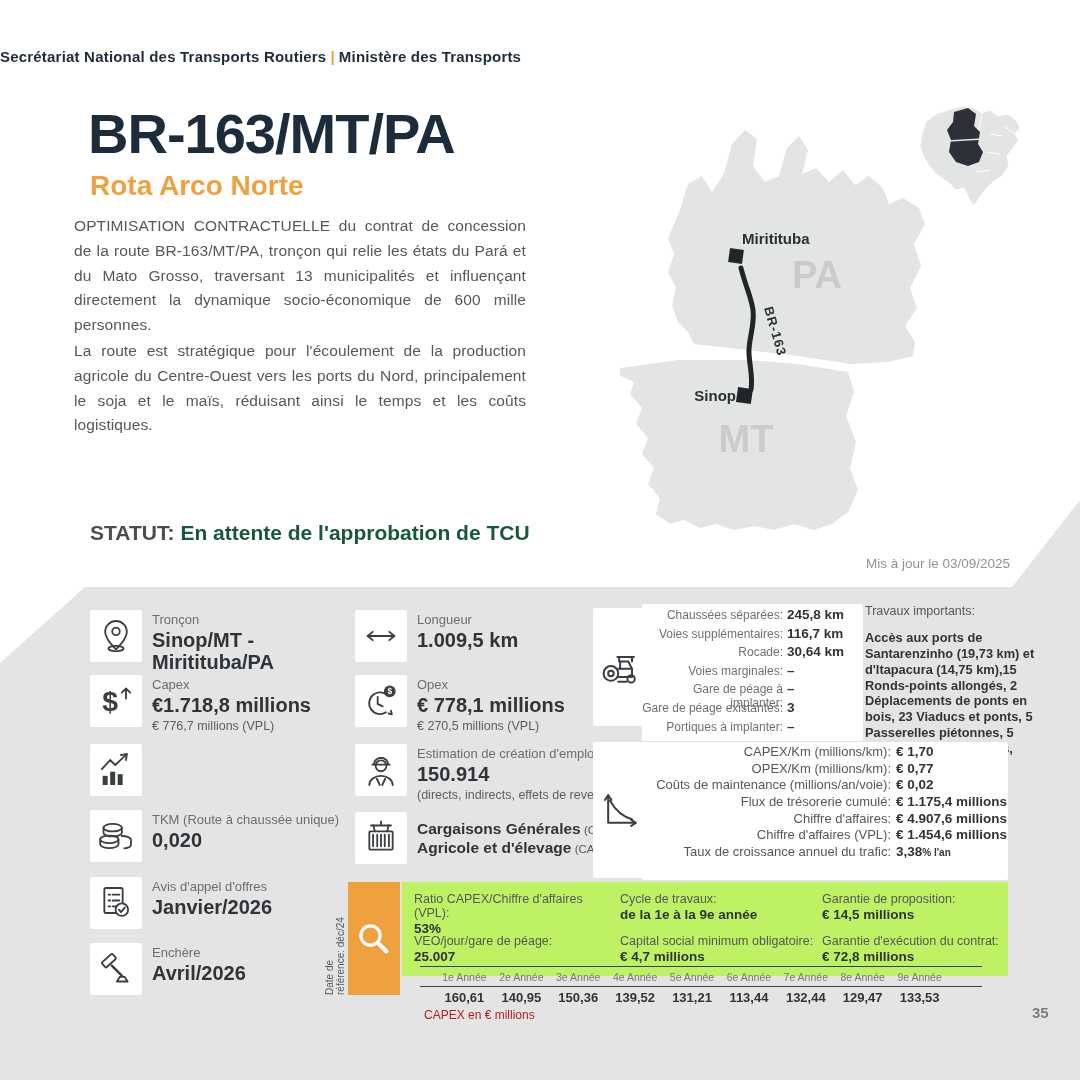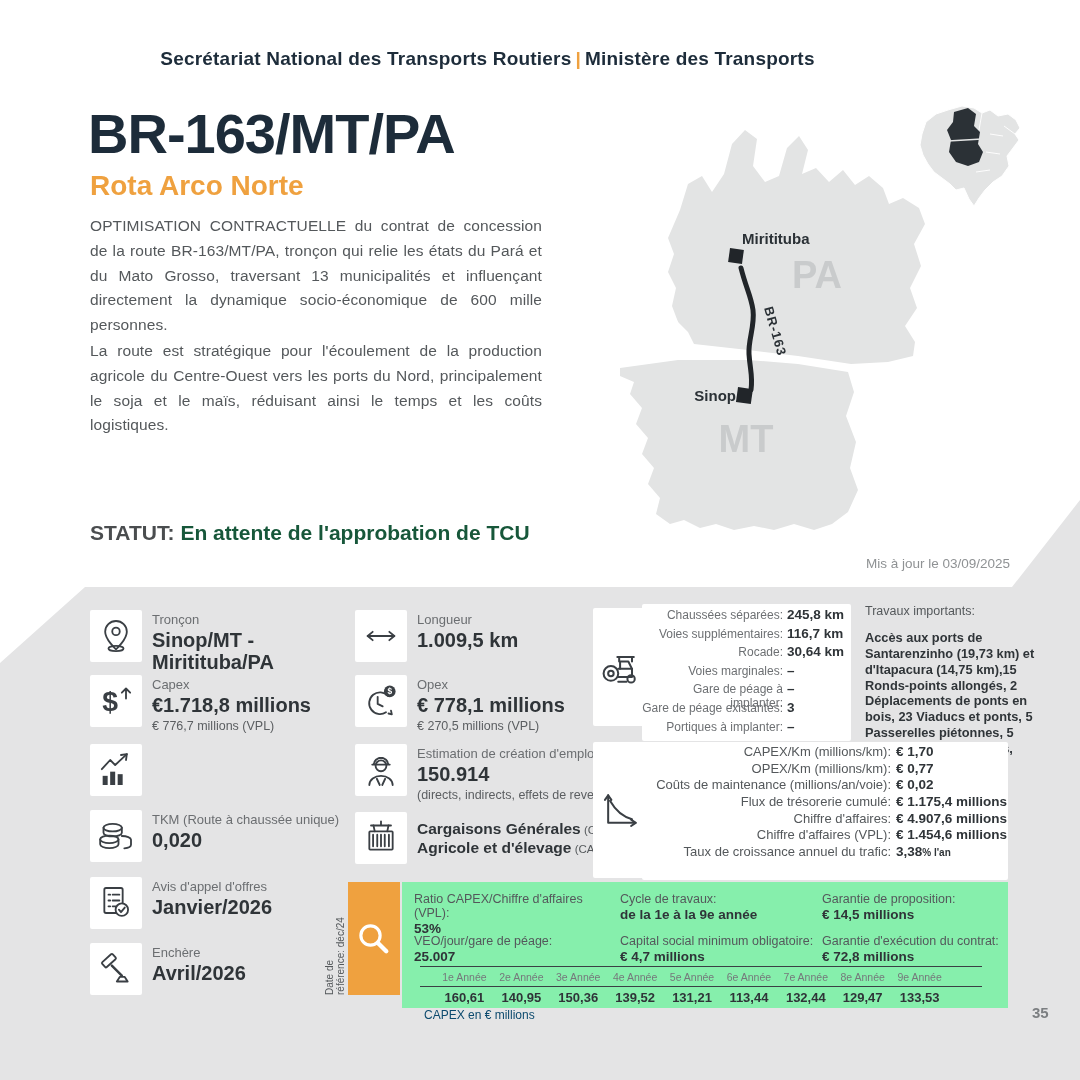--- a/index.html
+++ b/index.html
@@ -1,30 +1,30 @@
 <!DOCTYPE html>
 <html><head>
 <meta charset="utf-8">
 <style>
   html,body{margin:0;padding:0;background:#fff;}
   #page{position:relative;width:1080px;height:1080px;background:#ffffff;overflow:hidden;
         font-family:"Liberation Sans", sans-serif;color:#2f3438;}
   .abs{position:absolute;}
 
   
-  .top-header{position:absolute;left:0;top:48px;width:975px;text-align:center;
-              font-size:19px;font-weight:bold;color:#1d2c3a;letter-spacing:.2px;}
+  .top-header{position:absolute;left:0;top:48px;width:975px;text-align:left;
+              font-size:15px;font-weight:bold;color:#1d2c3a;letter-spacing:.2px;}
   .top-header .sep{color:#efa13f;font-weight:bold;padding:0 4px;}
 
   
   .main-title{position:absolute;left:88px;top:106px;font-size:56px;line-height:1.0;
               font-weight:800;color:#1d2c3a;letter-spacing:-1px;}
   .sub-title{position:absolute;left:90px;top:170px;font-size:28px;font-weight:bold;color:#efa13f;}
 
-  .para{position:absolute;left:90px;width:452px;font-size:15.5px;line-height:1.6;
+  .para{position:absolute;left:74px;width:452px;font-size:15.5px;line-height:1.6;
         color:#54585b;text-align:justify;letter-spacing:.1px;}
 
   .status-line{position:absolute;left:90px;top:521px;font-size:21px;font-weight:bold;}
   .status-line .st-label{color:#4a4d4f;}
   .status-line .st-value{color:#17573a;padding-left:6px;}
 
   .updated{position:absolute;right:70px;top:556px;font-size:13.5px;color:#8f9294;}
 
   
   .panel{position:absolute;left:0;top:497px;width:1080px;height:583px;background:#e4e4e5;
@@ -41,55 +41,55 @@
   .w160{width:170px;}
   .cargo-line{font-size:15.5px;font-weight:bold;color:#2f3438;line-height:1.25;}
   .cargo-tag{font-size:11.5px;font-weight:normal;color:#54585b;}
 
   
   .tall-box{position:absolute;background:#fff;border-radius:2px;display:flex;
             align-items:center;justify-content:center;}
 
   
   .rf-box{position:absolute;left:642px;top:604px;width:205px;height:134px;background:#fff;
-          border-radius:2px;padding:3px 4px 0 0;}
+          border-radius:2px;padding:3px 16px 0 0;}
   .rf-row{display:flex;align-items:baseline;height:18.6px;}
   .rf-label{flex:1;text-align:right;font-size:12px;color:#6d7073;}
   .rf-value{width:60px;padding-left:4px;font-size:13.5px;font-weight:bold;color:#2f3438;}
 
   .works{position:absolute;left:865px;top:604px;width:172px;}
   .works-label{font-size:12.5px;color:#54585b;margin-bottom:12px;}
   .works-text{font-size:12.8px;font-weight:bold;color:#2f3438;line-height:1.24;}
 
   
   .fin-box{position:absolute;left:642px;top:742px;width:366px;height:136px;background:#fff;
            border-radius:2px;padding:2px 0 0 0;}
   .fin-row{display:flex;align-items:baseline;height:16.7px;}
   .fin-label{flex:1;text-align:right;font-size:13px;color:#54585b;}
   .fin-label.small{font-size:9.5px;}
   .fin-value{width:112px;padding-left:5px;font-size:13.5px;font-weight:bold;color:#2f3438;}
   .fin-suffix{font-size:10px;font-weight:bold;padding-left:0;}
 
   
-  .sum-box{position:absolute;left:402px;top:882px;width:606px;height:126px;background:#86efac;}
+  .sum-box{position:absolute;left:402px;top:882px;width:606px;height:94px;background:#bef264;}
   .sum-item{position:absolute;width:198px;}
   .sum-label{font-size:12.5px;color:#54585b;}
   .sum-value{font-size:13.5px;font-weight:bold;color:#2f3438;margin-top:1px;}
   .sum-hr{position:absolute;left:18px;width:562px;border-top:1.6px solid #3a3f44;}
   .years-row{position:absolute;left:34px;width:512px;display:flex;}
   .years-row span{flex:1;text-align:center;}
   .yr-h span{font-size:10.5px;color:#75787b;}
   .yr-v span{font-size:13px;font-weight:bold;color:#2f3438;}
 
   .orange-box{position:absolute;left:348px;top:882px;width:52px;height:113px;background:#efa13f;
               display:flex;align-items:center;justify-content:center;}
   .date-ref{position:absolute;left:324px;top:995px;width:113px;transform:rotate(-90deg);
             transform-origin:0 0;font-size:10px;line-height:11px;color:#54585b;}
 
-  .caption{position:absolute;left:424px;top:1008px;font-size:12px;color:#0c4a6e;}
+  .caption{position:absolute;left:424px;top:1008px;font-size:12px;color:#b91c1c;}
   .page-num{position:absolute;left:1032px;top:1004px;font-size:15px;font-weight:bold;color:#7b7e81;}
 
   svg{display:block;}
   .ic{stroke:#3a3f44;stroke-width:2.2;fill:none;stroke-linecap:round;stroke-linejoin:round;}
 </style>
 </head>
 <body>
 
 <div id="page">
 

